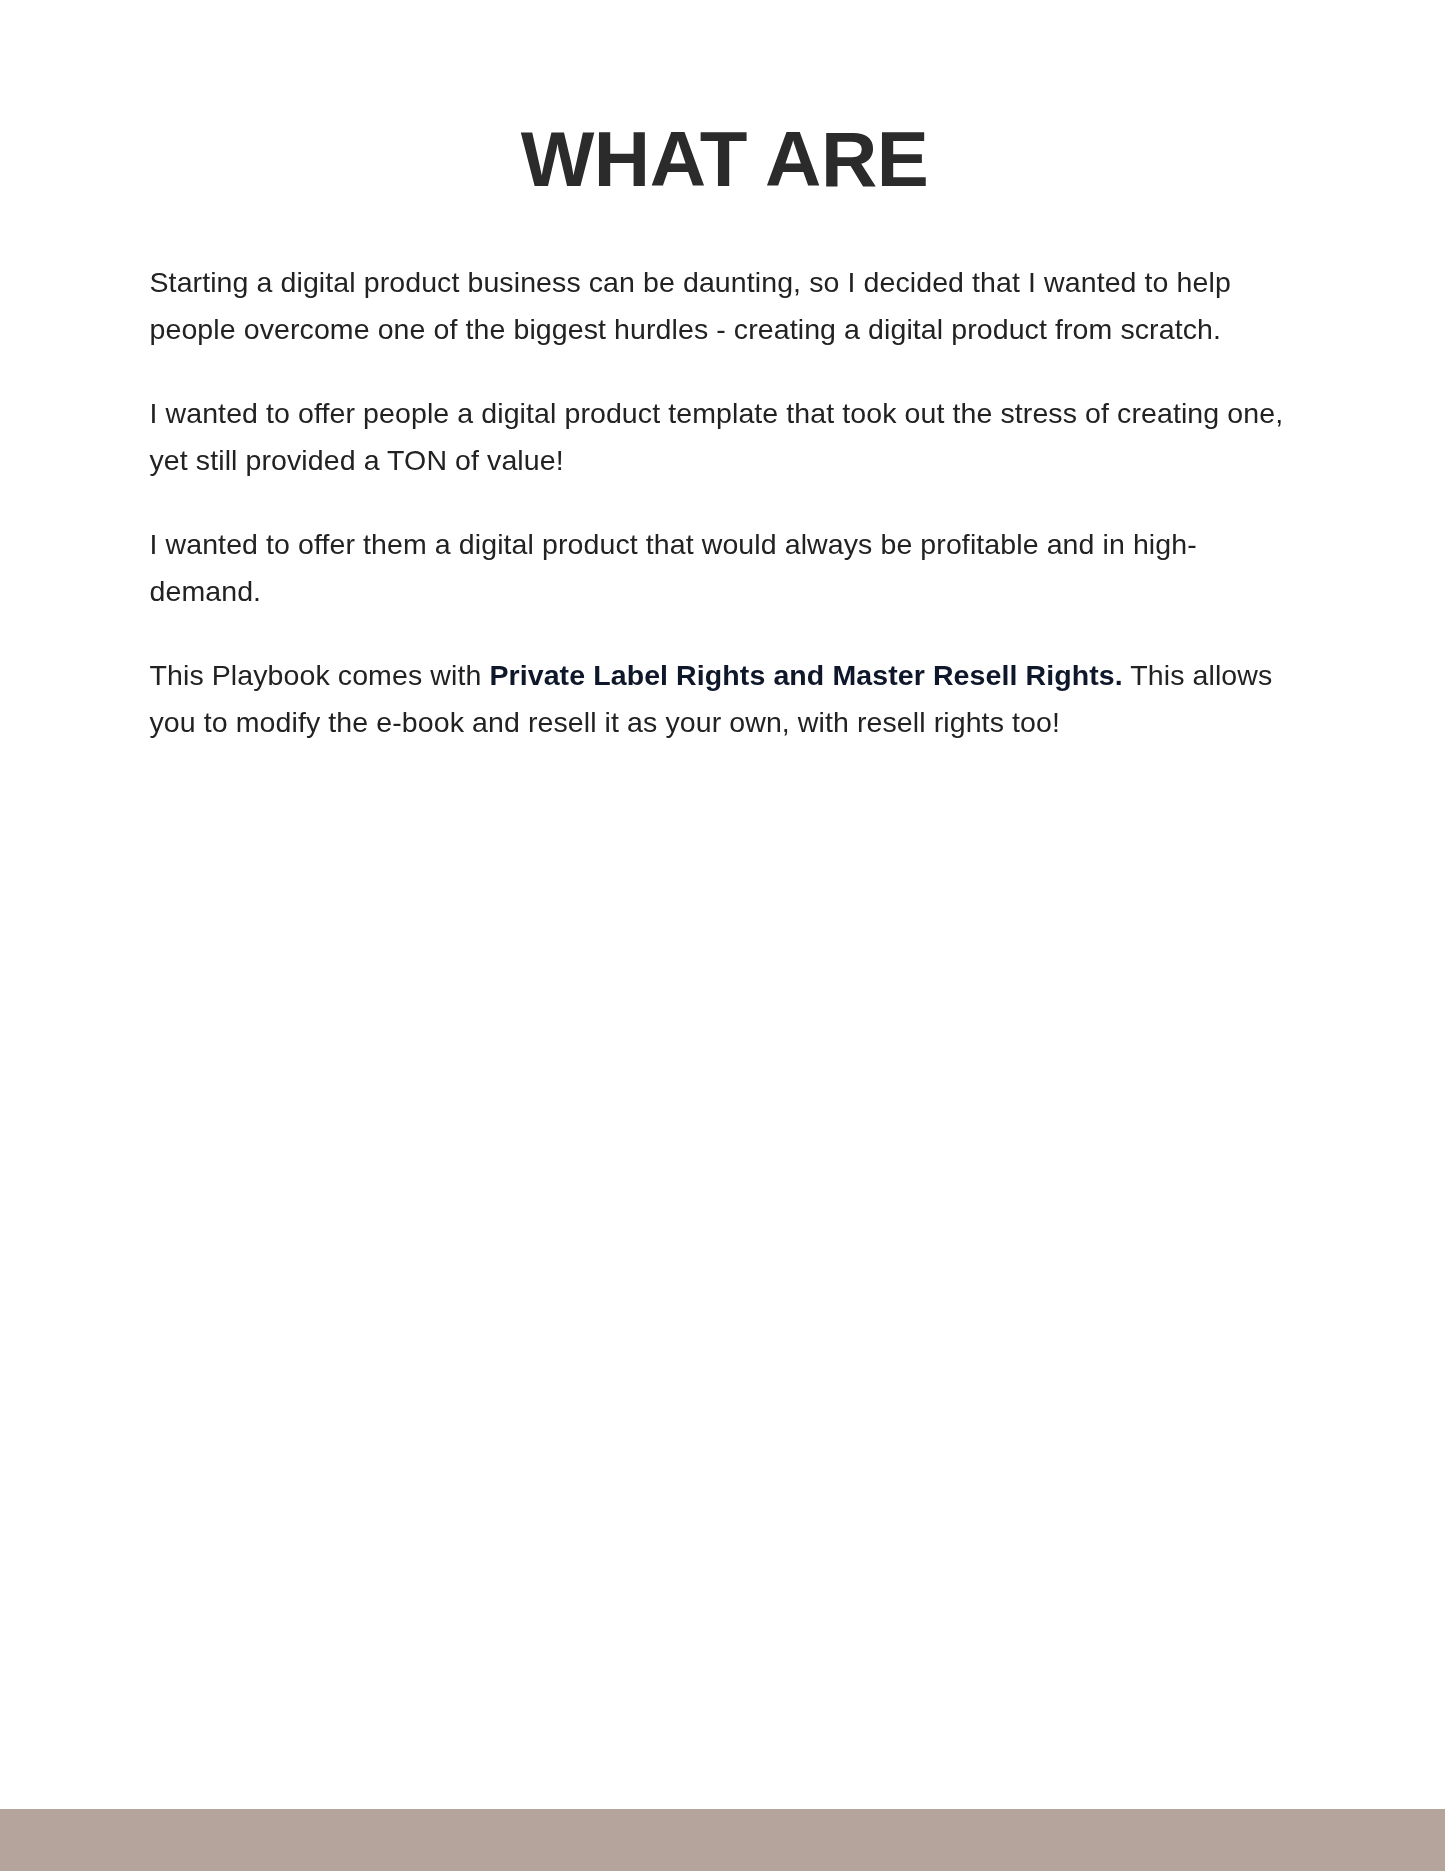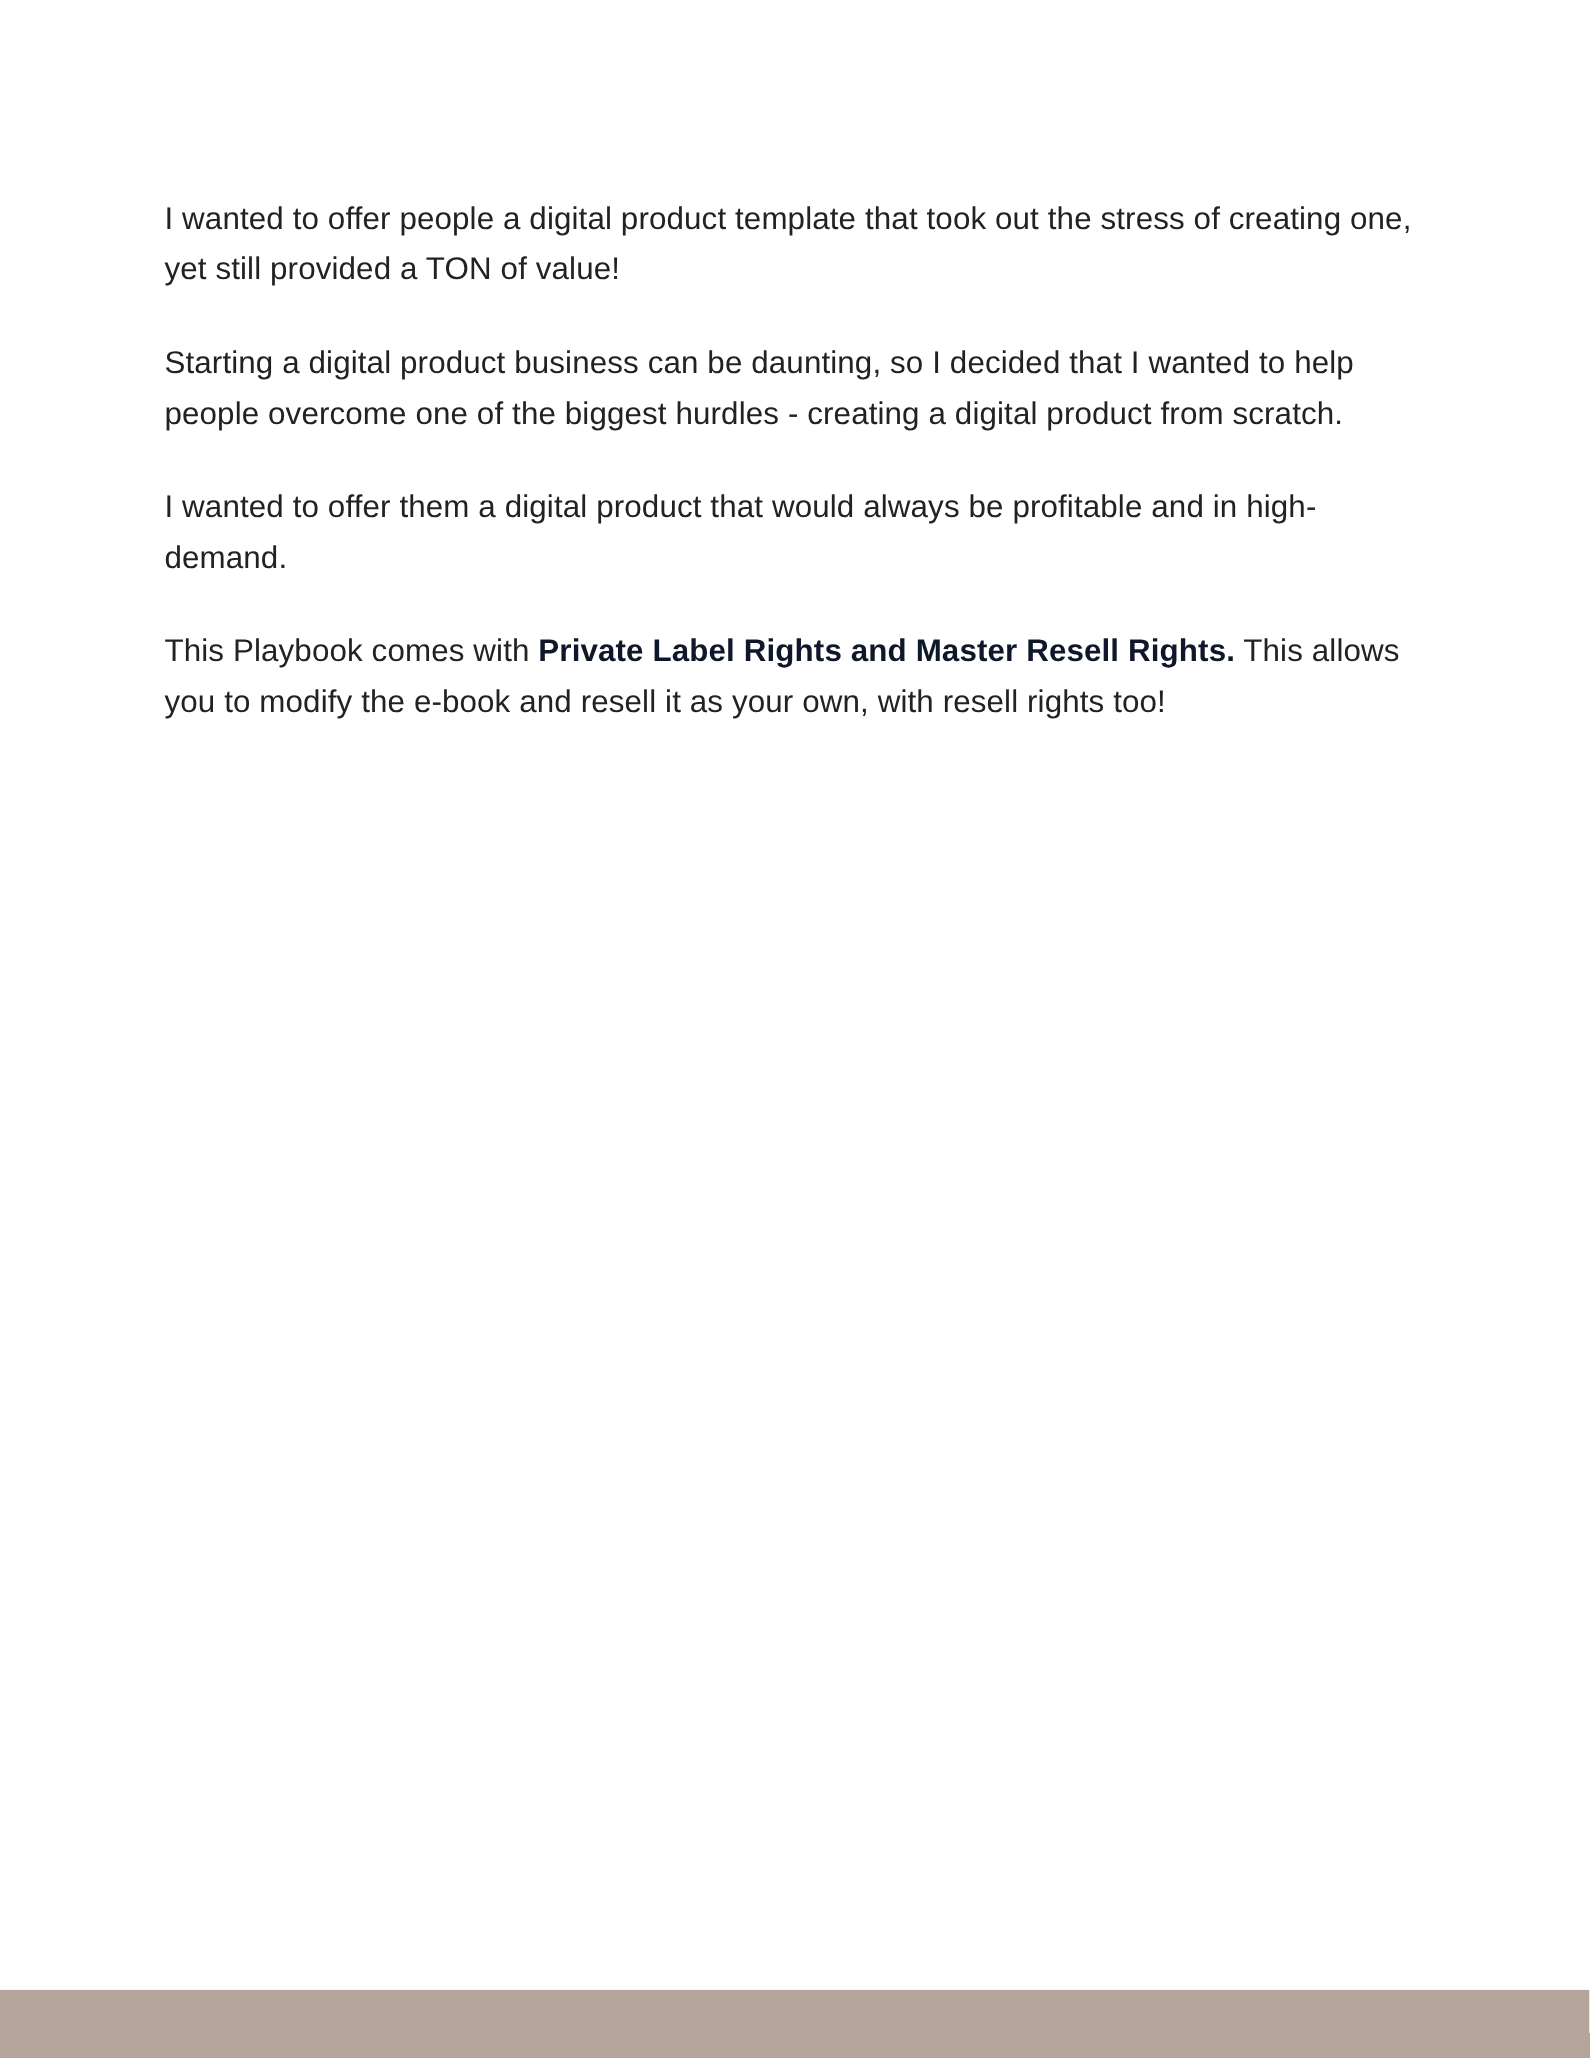--- a/index.html
+++ b/index.html
@@ -71,25 +71,26 @@
   }
 </style>
 </head>
 <body>
 
 <div class="page">
 
   <div class="content">
 
     <div class="title-block">
+      <div class="title-line line1">WHAT ARE</div>
     </div>
 
     <div class="body-text">
+      <p class="para">Starting a digital product business can be daunting, so I decided that I wanted to help people overcome one of the biggest hurdles - creating a digital product from scratch.</p>
       <p class="para">I wanted to offer people a digital product template that took out the stress of creating one, yet still provided a TON of value!</p>
-      <p class="para">Starting a digital product business can be daunting, so I decided that I wanted to help people overcome one of the biggest hurdles - creating a digital product from scratch.</p>
       <p class="para">I wanted to offer them a digital product that would always be profitable and in high-demand.</p>
       <p class="para"><span>This Playbook comes with </span><b>Private Label Rights and Master Resell Rights.</b><span> This allows you to modify the e-book and resell it as your own, with resell rights too!</span></p>
     </div>
 
   </div>
 
   <div class="footer-bar"></div>
 
 </div>
 

